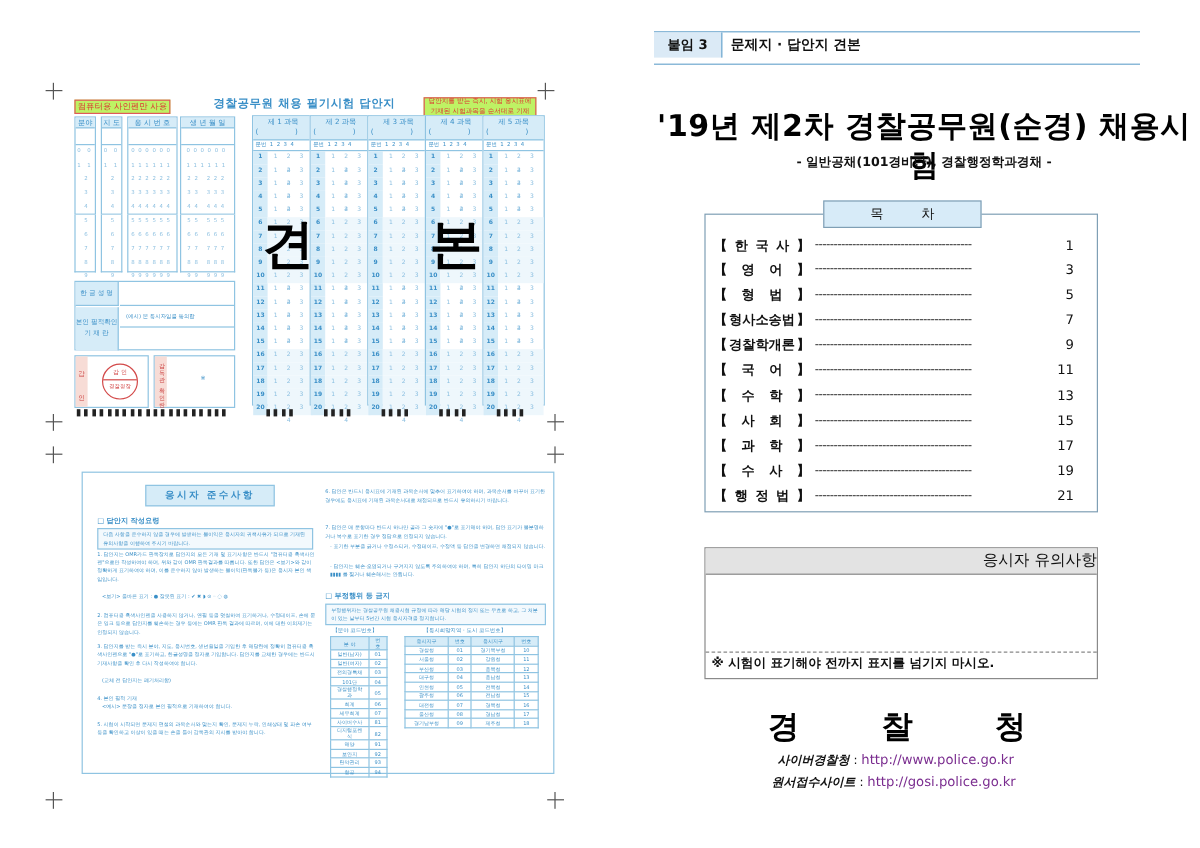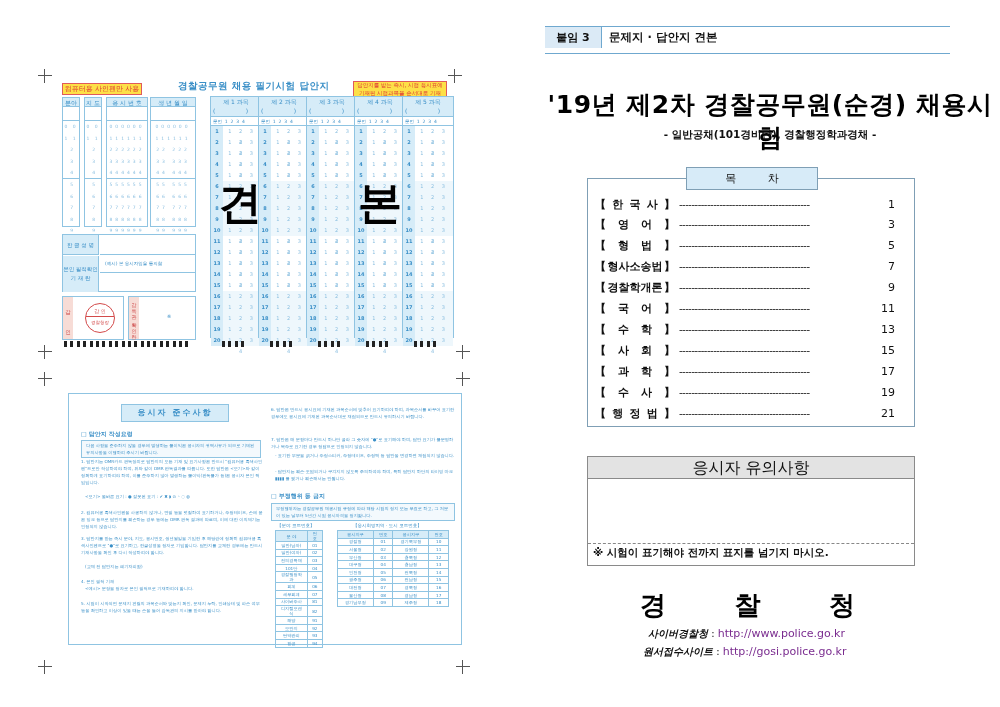--- a/index.html
+++ b/index.html
@@ -4,21 +4,21 @@
 <style>
   * { box-sizing: border-box; margin: 0; padding: 0; }
   html, body { width: 1000px; height: 707px; background: #ffffff; overflow: hidden; }
   body { position: relative; font-family: "DejaVu Sans", sans-serif; color: #111; }
   .crop { position: absolute; width: 14px; height: 14px; }
   .crop::before, .crop::after { content: ""; position: absolute; background: #555; }
   .crop::before { left: 6px; top: 0; width: 1px; height: 14px; }
   .crop::after { top: 6px; left: 0; width: 14px; height: 1px; }
 
   
-  .sheet-red-tag { position: absolute; border: 1px solid #e05a5a; color: #d33; font-size: 7px; text-align: center; line-height: 10px; background: #fde047; }
+  .sheet-red-tag { position: absolute; border: 1px solid #e05a5a; color: #d33; font-size: 7px; text-align: center; line-height: 10px; background: #bef264; }
   .sheet-title { position: absolute; left: 178px; top: 80px; font-size: 9.5px; font-weight: bold; color: #3a8fc7; letter-spacing: 0.5px; }
   .box { position: absolute; border: 1px solid #8fc4e2; background: #fff; }
   .box-head { background: #d6ecf8; color: #3a8fc7; font-size: 6px; text-align: center; border-bottom: 1px solid #8fc4e2; height: 9px; line-height: 9px; }
   .digits { font-size: 4.5px; color: #8bbfe0; letter-spacing: 3px; text-align: center; line-height: 11.5px; }
   .subject-col { position: absolute; top: 96px; width: 52px; height: 242px; border: 1px solid #8fc4e2; background: #fff; }
   .subject-col .hd { background: #d6ecf8; height: 20px; font-size: 6px; color: #3a8fc7; text-align: center; line-height: 9px; border-bottom: 1px solid #8fc4e2; }
   .subject-col .row { height: 11px; font-size: 5px; color: #8bbfe0; display: flex; }
   .subject-col .row .n { width: 12px; background: #d6ecf8; color: #3a8fc7; font-weight: bold; text-align: center; line-height: 11px; }
   .subject-col .row .o { flex: 1; text-align: center; letter-spacing: 3px; line-height: 11px; }
   .subject-col .row.alt .o { background: #eef7fc; }
@@ -47,21 +47,21 @@
   .sub-title { position: absolute; left: 540px; top: 128px; width: 460px; text-align: center; font-size: 10.5px; font-weight: bold; color: #111; }
 
   .toc-box { position: absolute; left: 587px; top: 178px; width: 328px; height: 249px; border: 1px solid #7f9fb5; }
   .toc-head { position: absolute; left: 686px; top: 167px; width: 132px; height: 23px; background: #d7ebf8; border: 1px solid #7f9fb5; text-align: center; font-size: 11px; line-height: 21px; letter-spacing: 14px; padding-left: 14px; color: #111; }
   .toc-row { position: absolute; left: 595px; width: 300px; height: 18px; font-size: 11px; font-weight: bold; color: #111; display: flex; align-items: center; }
   .toc-row .lbl { width: 80px; display: flex; justify-content: space-between; }
   .toc-row .dash { flex: 1; overflow: hidden; white-space: nowrap; color: #222; font-weight: normal; letter-spacing: -0.5px; margin: 0 4px 0 4px; font-size: 10px; }
   .toc-row .pg { width: 18px; text-align: right; font-weight: normal; font-size: 11px; }
 
   .notice { position: absolute; left: 587px; top: 456px; width: 328px; height: 110px; border: 1px solid #8a8a8a; }
-  .notice-head { position: absolute; left: 0; top: 0; width: 100%; height: 22px; background: #e3e3e3; border-bottom: 1px solid #8a8a8a; text-align: center; font-size: 16px; line-height: 22px; color: #111; }
+  .notice-head { position: absolute; left: 0; top: 0; width: 100%; height: 22px; background: #e3e3e3; border-bottom: 1px solid #8a8a8a; text-align: right; font-size: 13px; line-height: 22px; color: #111; }
   .notice-body { position: absolute; left: 4px; top: 27px; width: 320px; font-size: 10.5px; line-height: 17px; color: #111; text-align: justify; }
   .notice-sep { position: absolute; left: 0; top: 86px; width: 100%; border-top: 1px dashed #888; }
   .notice-warn { position: absolute; left: 5px; top: 89px; font-size: 10.5px; font-weight: bold; color: #111; }
 
   .agency { position: absolute; left: 640px; top: 588px; width: 215px; display: flex; justify-content: space-between; font-size: 26px; font-weight: bold; color: #000; }
   .site-row { position: absolute; left: 648px; font-size: 10px; color: #111; }
   .site-row b { font-weight: bold; font-style: italic; }
   .site-row .url { color: #7a2c8f; font-size: 11px; }
 </style>
 </head>

